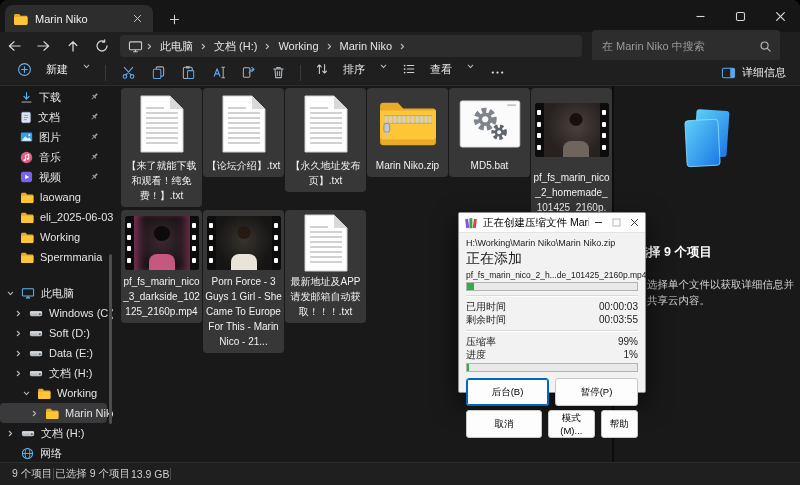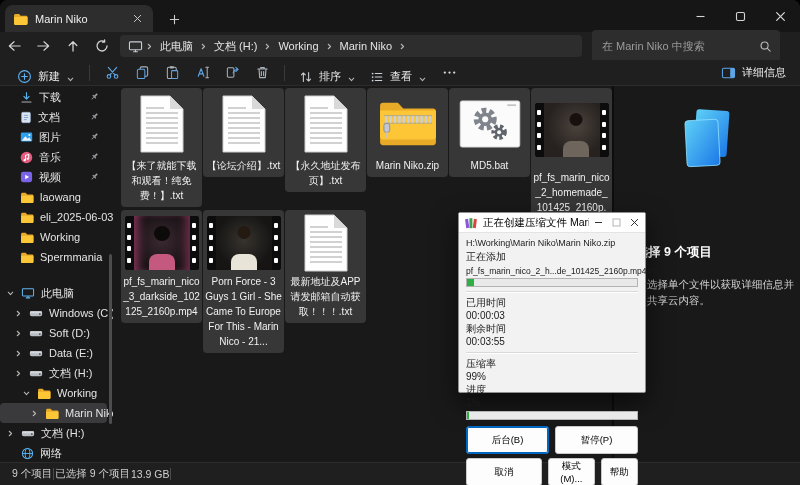--- a/index.html
+++ b/index.html
@@ -26,21 +26,21 @@
   .chv{color:#b5b5b5;}
   .chv.r{transform:rotate(-90deg);}
   .searchbar{margin-left:10px;width:188px;height:32px;background:#2d2d2d;border-radius:4px;
     display:flex;align-items:center;padding:0 8px;}
   .searchbar input{flex:1;background:transparent;border:0;outline:0;color:#cfcfcf;font-size:11px;
     font-family:"Liberation Sans",sans-serif;}
   .searchbar input::placeholder{color:#9b9b9b;}
   
   .toolbar{position:absolute;left:0;top:60px;right:0;height:26px;background:#1f1f1f;
     border-bottom:1px solid #2c2c2c;display:flex;align-items:center;padding:0 10px;}
-  .tbtn{display:flex;align-items:flex-end;gap:6px;padding:0 7px;height:22px;border-radius:4px;color:#ededed;}
+  .tbtn{display:flex;align-items:flex-start;gap:14px;padding:0 7px;height:22px;border-radius:4px;color:#ededed;}
   .tibtn{width:30px;height:22px;display:flex;align-items:center;justify-content:center;border-radius:4px;}
   .tdiv{width:1px;height:16px;background:#3a3a3a;margin:0 7px;}
   .tright{margin-left:auto;display:flex;align-items:center;gap:6px;padding-right:4px;color:#ededed;}
   
   .sidebar{position:absolute;left:0;top:87px;width:113px;bottom:23px;overflow:hidden;}
   .qrow,.trow{height:20px;display:flex;align-items:center;gap:6px;color:#e3e3e3;font-size:11px;white-space:nowrap;}
   .qrow{padding-left:20px;position:relative;}
   .qrow .pin{position:absolute;right:14px;top:5px;color:#9aa0a6;}
   .treegap{height:16px;}
   .trow{padding-left:calc(6px + var(--lv)*8px);}
@@ -82,26 +82,26 @@
   .ssep{width:1px;height:12px;background:#4a4a4a;}
   
   .dialog{position:absolute;left:458px;top:212px;width:188px;height:181px;background:#f2f2f2;
     border:1px solid #8f8f8f;border-radius:2px;box-shadow:0 10px 26px rgba(0,0,0,.6);z-index:10;color:#1a1a1a;}
   .dtitle{height:20px;background:#fff;display:flex;align-items:center;gap:5px;padding:0 6px;border-bottom:1px solid #e4e4e4;}
   .dtitle .dtxt{flex:1;font-size:10.5px;color:#000;white-space:nowrap;overflow:hidden;}
   .dctrl{display:flex;gap:9px;color:#333;}
   .dctrl .dim{color:#b5b5b5;}
   .dbody{padding:5px 7px 0;}
   .dpath{font-size:9px;white-space:nowrap;overflow:hidden;}
-  .dact{font-size:10px;margin-top:2px;}
+  .dact{font-size:14px;margin-top:2px;}
   .dfile{display:flex;justify-content:space-between;font-size:8.5px;white-space:nowrap;margin-top:2px;}
   .pbar{height:9px;background:#e9e9e9;border:1px solid #b3b3b3;margin-top:2px;}
   .pbar i{display:block;height:100%;background:#2fae44;}
   .dhr{height:2px;border-top:1px solid #d9d9d9;border-bottom:1px solid #fff;margin:4px 0 3px;}
-  .drow{display:flex;justify-content:space-between;font-size:10px;line-height:13px;flex-direction:column;}
+  .drow{display:flex;justify-content:space-between;font-size:10px;line-height:13px;}
   .dbtns{display:flex;gap:6px;margin-top:6px;}
   .dbtns.b2{margin-top:4px;}
   .dbtns button{height:28px;background:#fdfdfd;border:1px solid #c9c9c9;border-radius:3px;
     font-size:9.5px;font-family:"Liberation Sans",sans-serif;color:#000;padding:0 2px;}
   .dbtns .w1{flex:1.9;} .dbtns .w2{flex:1.9;} .dbtns .w3{flex:1.1;} .dbtns .w4{flex:0.85;}
   .dbtns button.focus{border-color:#0067c0;box-shadow:inset 0 0 0 1px #0067c0;}
 </style>
 </head>
 <body>
 

